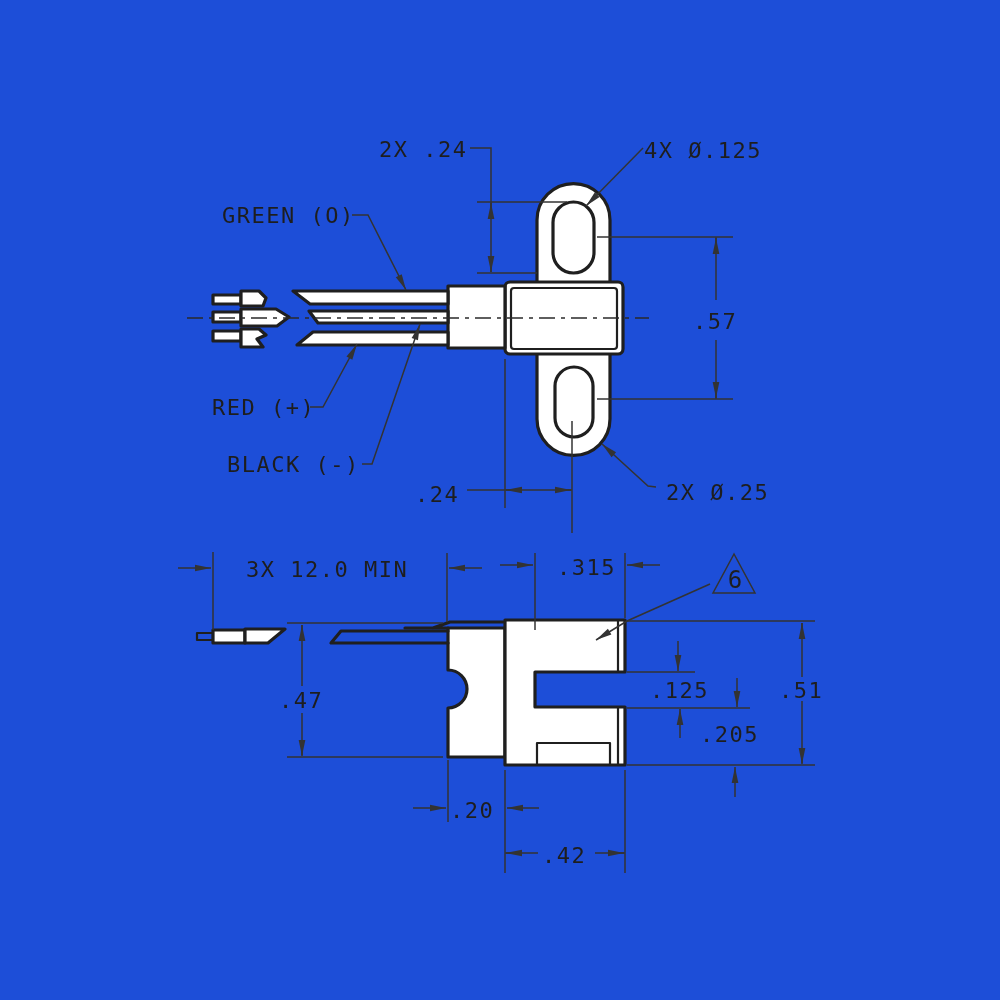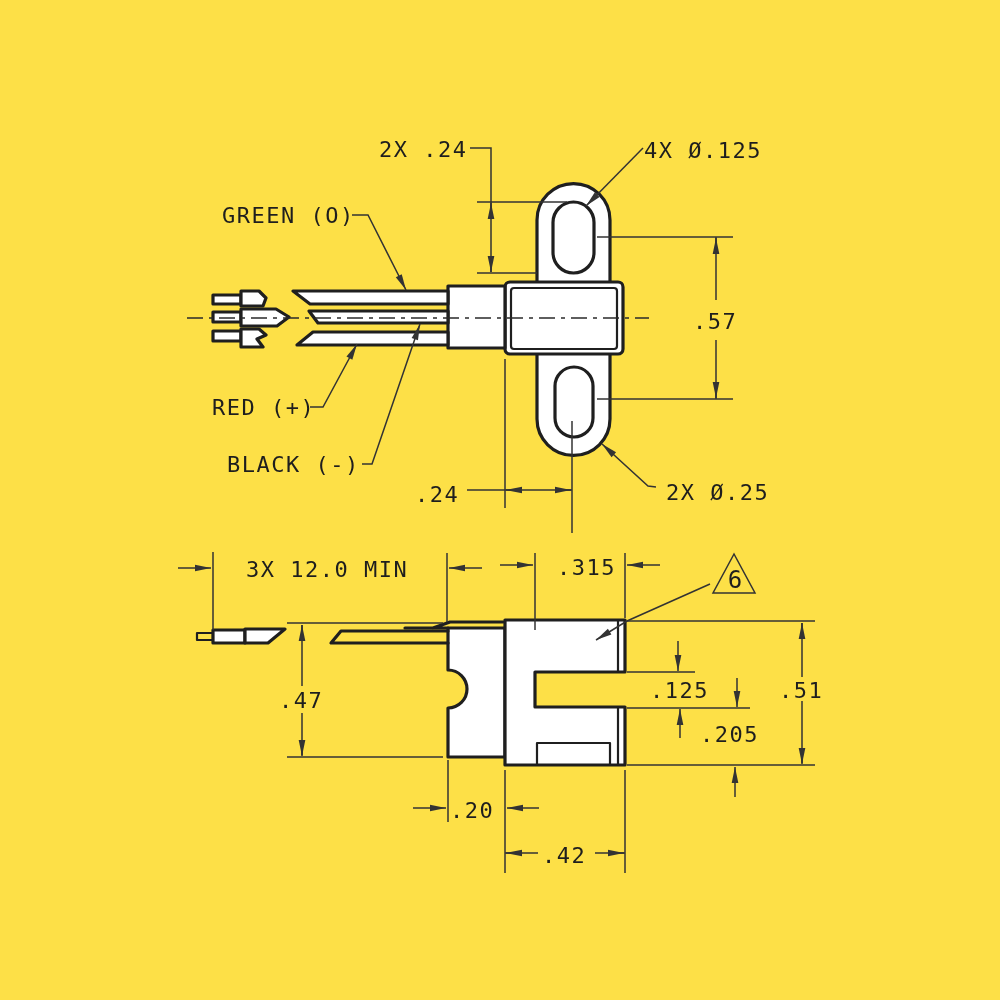--- a/index.html
+++ b/index.html
@@ -1,16 +1,16 @@
 <!DOCTYPE html>
 <html><head>
 <meta charset="utf-8">
 <style>
   html,body{margin:0;padding:0;background:#ffffff;}
-  .page{width:1000px;height:1000px;background:#fde047;position:relative;overflow:hidden;}
+  .page{width:1000px;height:1000px;background:#1d4ed8;position:relative;overflow:hidden;}
   svg{display:block;}
   .outline{stroke:#1f1f1f;stroke-width:3.2;fill:none;stroke-linejoin:round;stroke-linecap:round;}
   .outline-filled{stroke:#1f1f1f;stroke-width:3.2;fill:#ffffff;stroke-linejoin:round;}
   .inner{stroke:#1f1f1f;stroke-width:2.2;fill:none;stroke-linejoin:round;}
   .dim{stroke:#333333;stroke-width:1.5;fill:none;}
   .dim-arrow{stroke:#333333;stroke-width:1.5;fill:none;}
   .centerline{stroke:#2a2a2a;stroke-width:1.6;fill:none;stroke-dasharray:16 6 4 6;}
   .dim-text{font-family:"DejaVu Sans Mono",monospace;font-size:22px;letter-spacing:1.5px;fill:#1e1e1e;}
   .flag-text{font-family:"DejaVu Sans Mono",monospace;font-size:24px;fill:#1e1e1e;text-anchor:middle;}
 </style>

